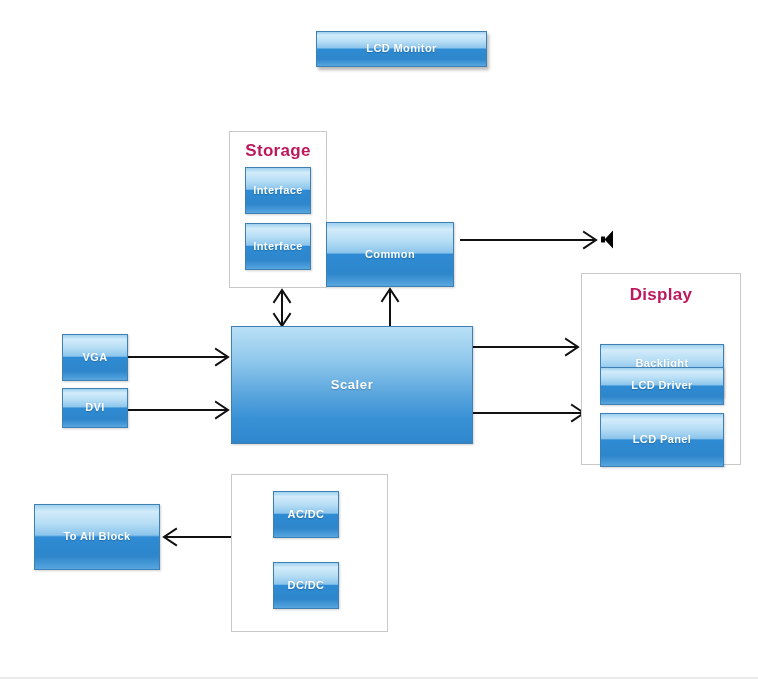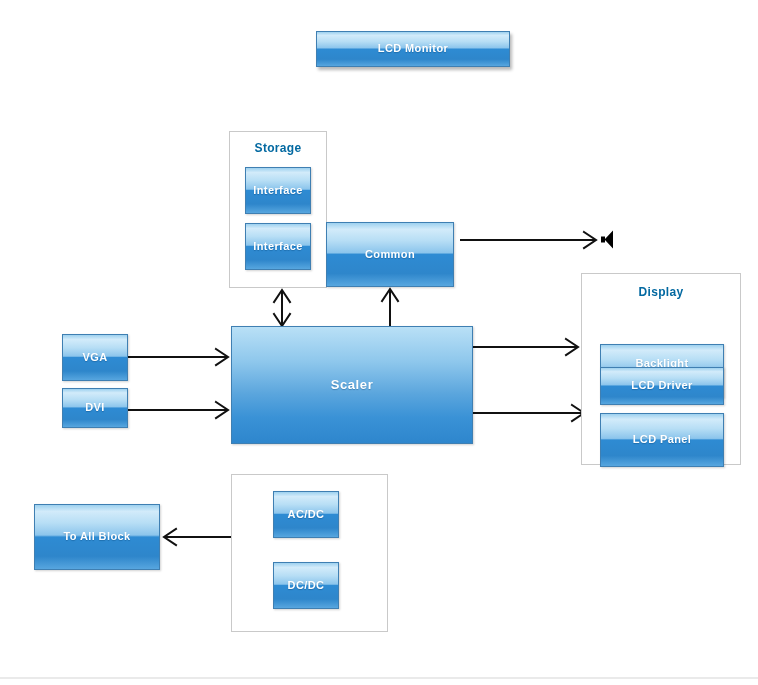--- a/index.html
+++ b/index.html
@@ -21,22 +21,22 @@
   .block-smooth{
     background:linear-gradient(180deg,#b9e0f6 0%,#8ec7ec 30%,#5aa5dd 58%,#3a92d6 78%,#2e86cd 100%);
   }
   .block-title{font-size:13px;letter-spacing:.6px;}
   .shadow-strong{box-shadow:2px 3px 3px rgba(0,0,0,.28);}
   
   .group{
     position:absolute;background:#ffffff;border:1px solid #c9c9c9;box-sizing:border-box;
   }
   .group-title{
-    position:absolute;left:0;width:100%;text-align:center;color:#0369a1;
-    font-weight:bold;font-size:12px;letter-spacing:.3px;
+    position:absolute;left:0;width:100%;text-align:center;color:#be185d;
+    font-weight:bold;font-size:17px;letter-spacing:.3px;
   }
   .divider{position:absolute;left:0;width:758px;height:2px;background:#eaeaea;}
 </style>
 </head>
 <body>
 
 <div class="canvas">
 
   <svg class="arrow-layer" width="758" height="685" viewBox="0 0 758 685" fill="none" stroke="#111111" stroke-width="2" stroke-linecap="square">
 
@@ -75,21 +75,21 @@
       <path d="M390 325 V292"></path>
         <path d="M382 301 L390 289 L398 301"></path>
     </g>
 
     <g>
       <path d="M231 537 H165"></path>
         <path d="M176 529 L164 537 L176 545"></path>
     </g>
   </svg>
 
-  <div class="block shadow-strong" style="left:316px;top:31px;width:194px;height:36px;">LCD Monitor</div>
+  <div class="block shadow-strong" style="left:316px;top:31px;width:171px;height:36px;">LCD Monitor</div>
 
   <div class="group" style="left:229px;top:131px;width:98px;height:157px;">
     <div class="group-title" style="top:9px;">Storage</div>
     <div class="block" style="left:15px;top:35px;width:66px;height:47px;">Interface</div>
     <div class="block" style="left:15px;top:91px;width:66px;height:47px;">Interface</div>
   </div>
 
   <div class="block" style="left:326px;top:222px;width:128px;height:65px;">Common</div>
 
   <svg style="position:absolute;left:601px;top:230px;" width="13" height="19" viewBox="0 0 13 19">

